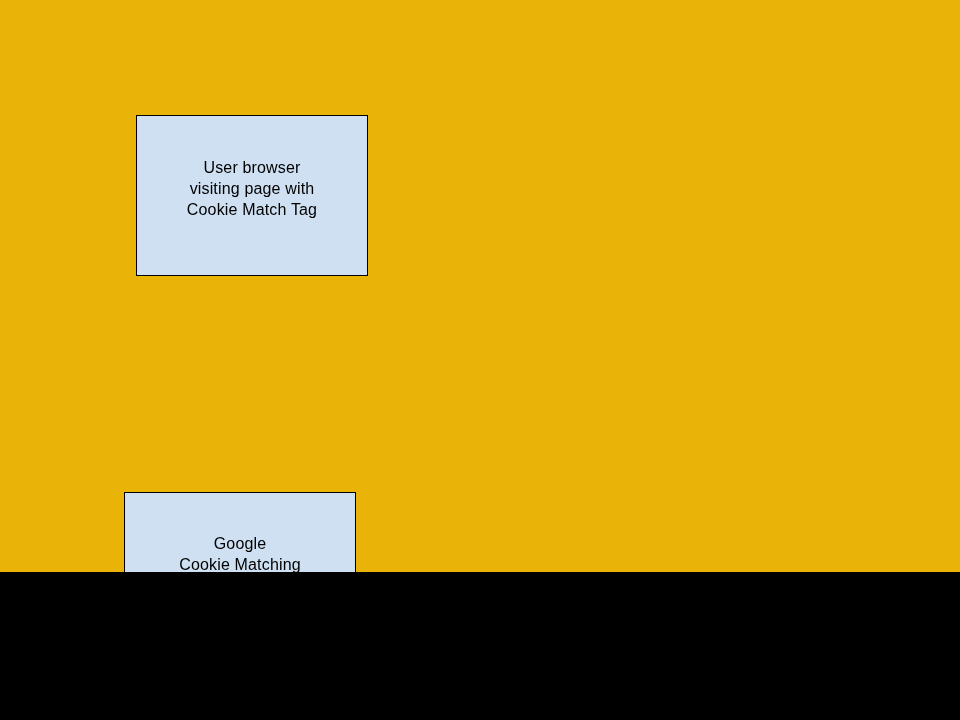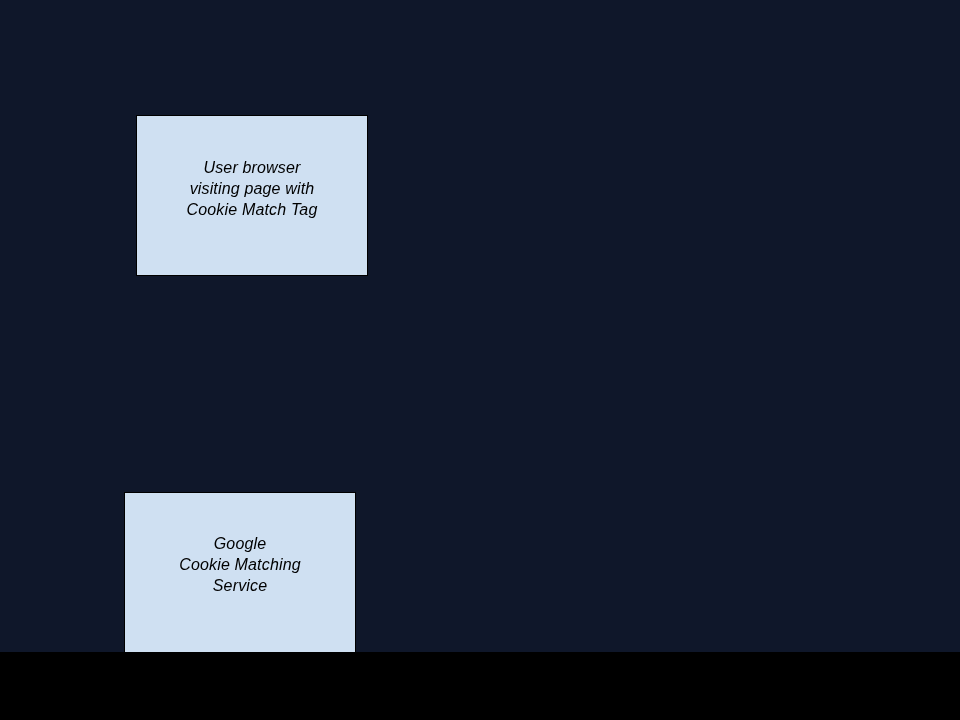--- a/index.html
+++ b/index.html
@@ -5,25 +5,24 @@
 <style>
   html, body {
     margin: 0;
     padding: 0;
     background: #000000;
   }
 
   #canvas {
     position: relative;
     width: 960px;
-    height: 652px;
-    background: #0f172a;
+    height: 572px;
+    background: #eab308;
     overflow: hidden;
     font-family: "Liberation Sans", "DejaVu Sans", sans-serif;
-    font-style: italic;
   }
 
   .node {
     position: absolute;
     box-sizing: border-box;
     background: #cfe0f2;
     border: 1px solid #000000;
     display: flex;
     align-items: flex-start;
     justify-content: center;

